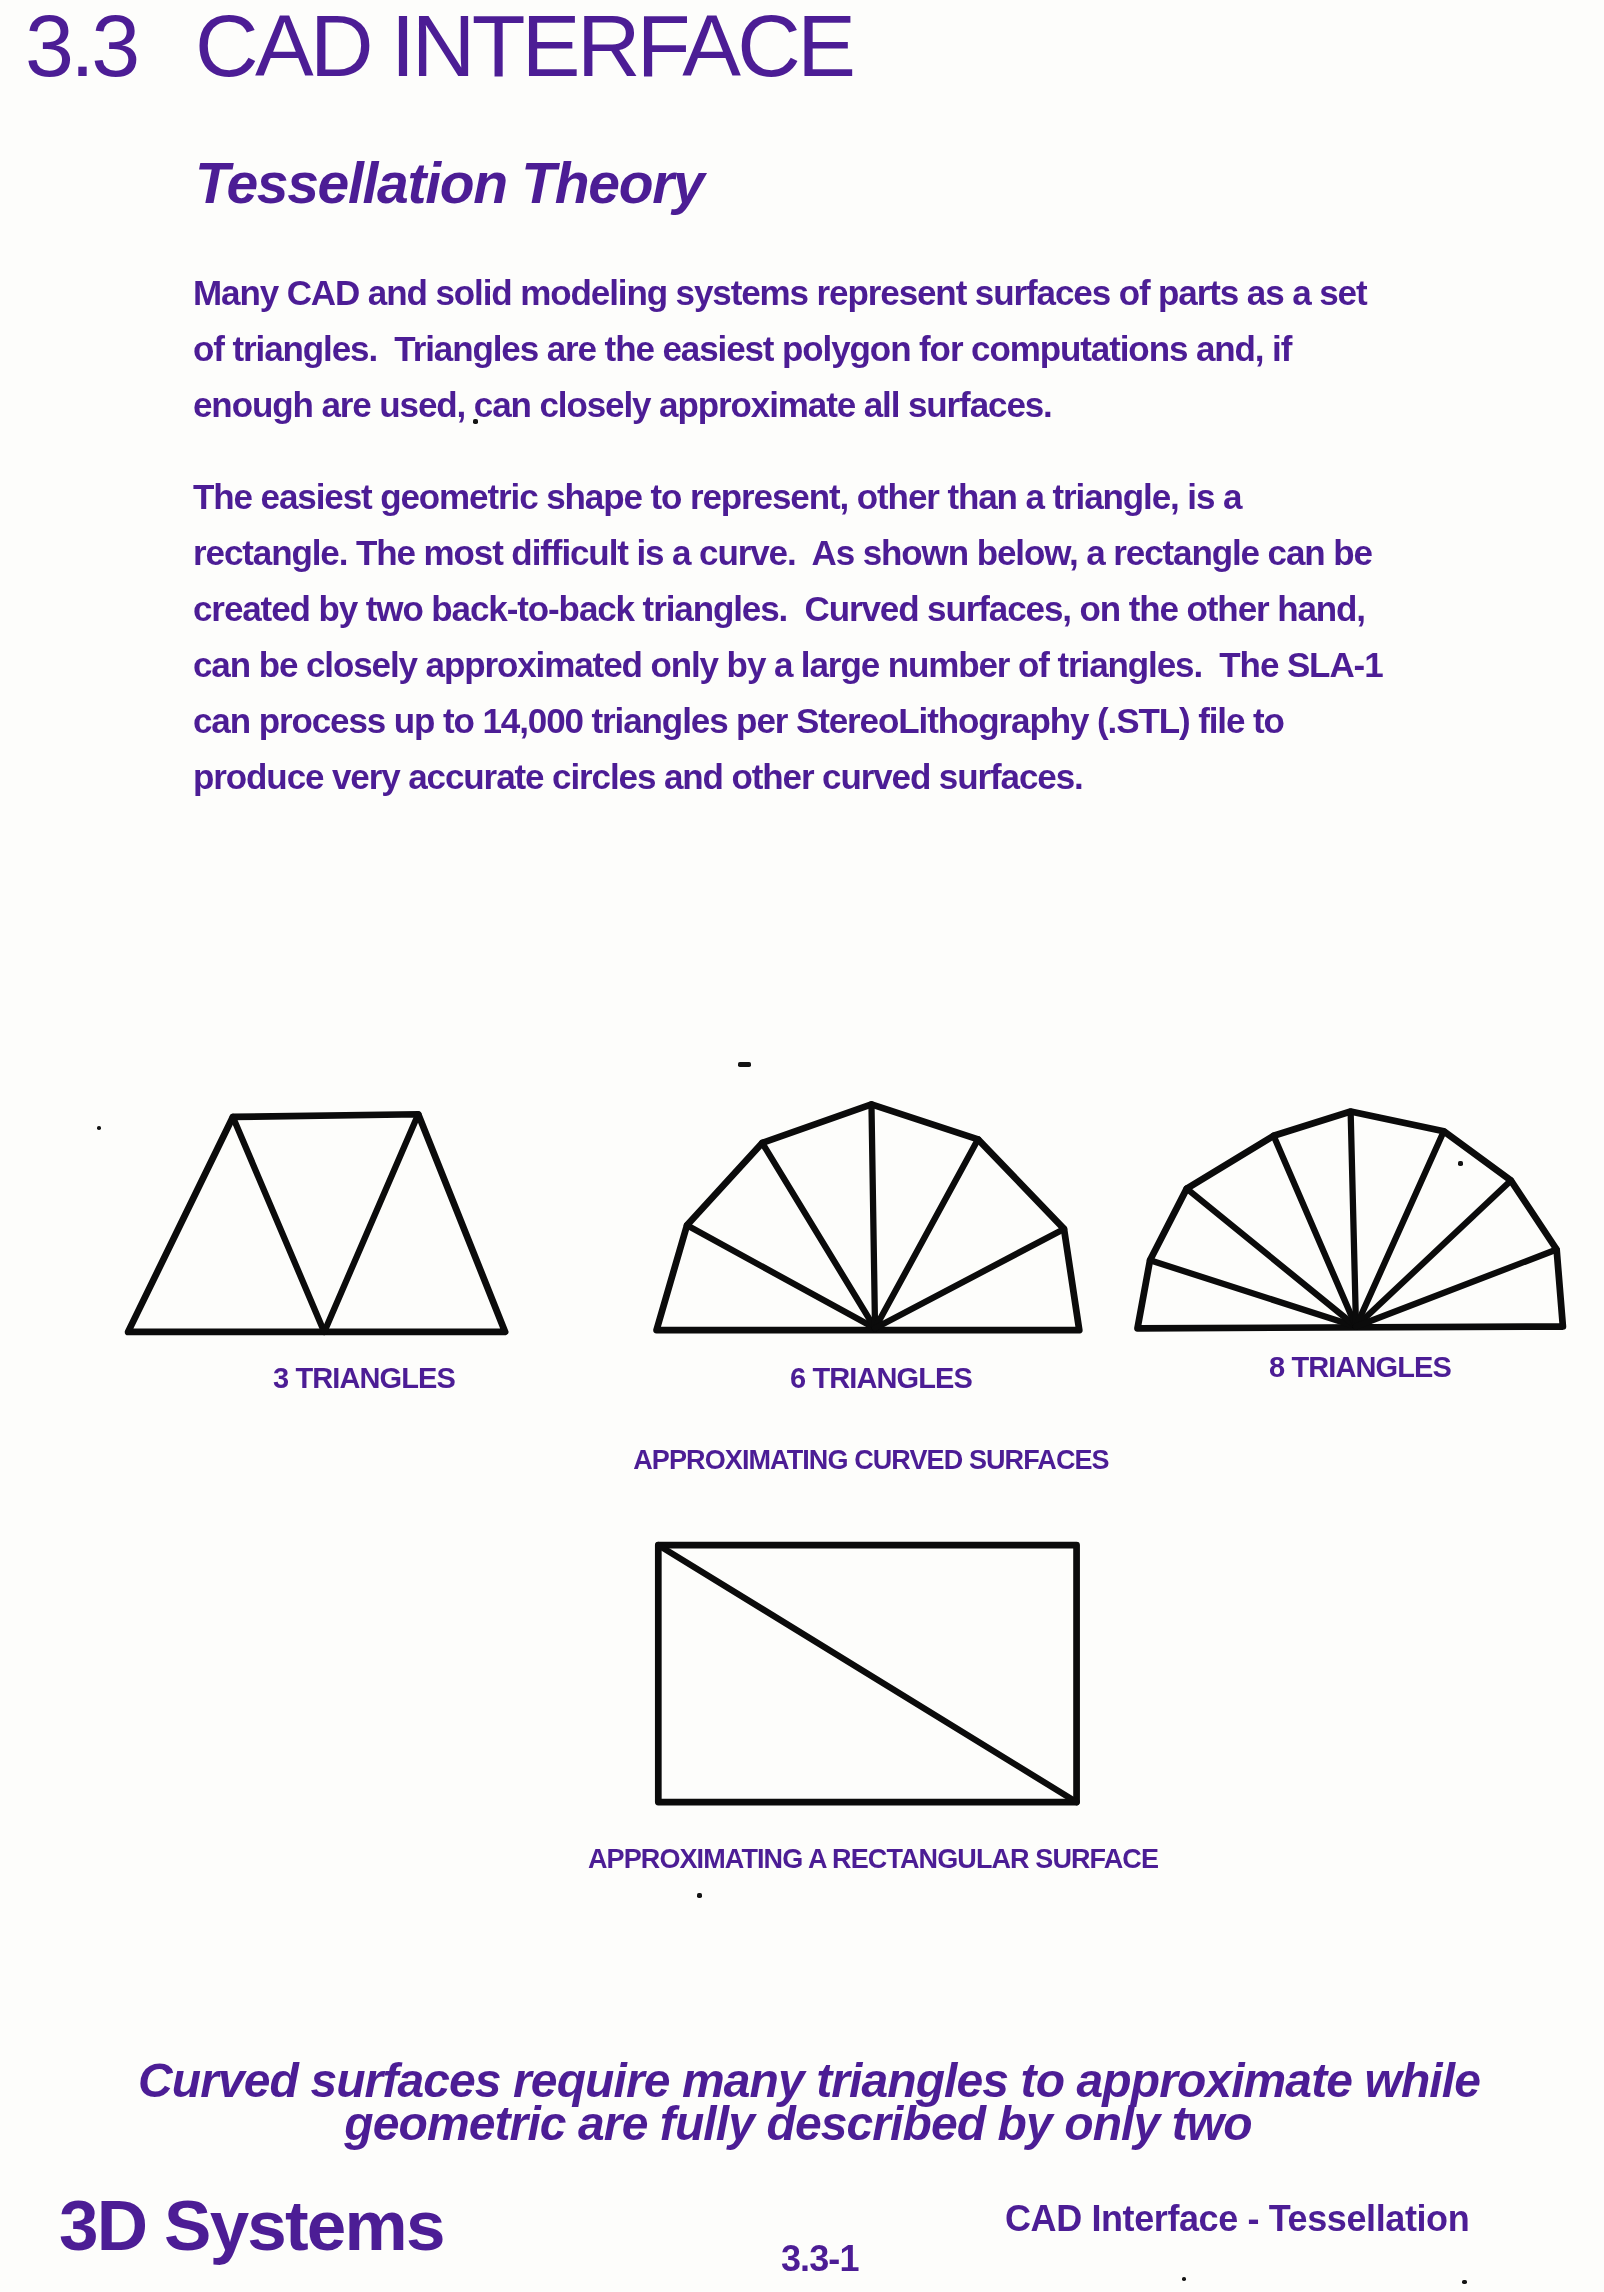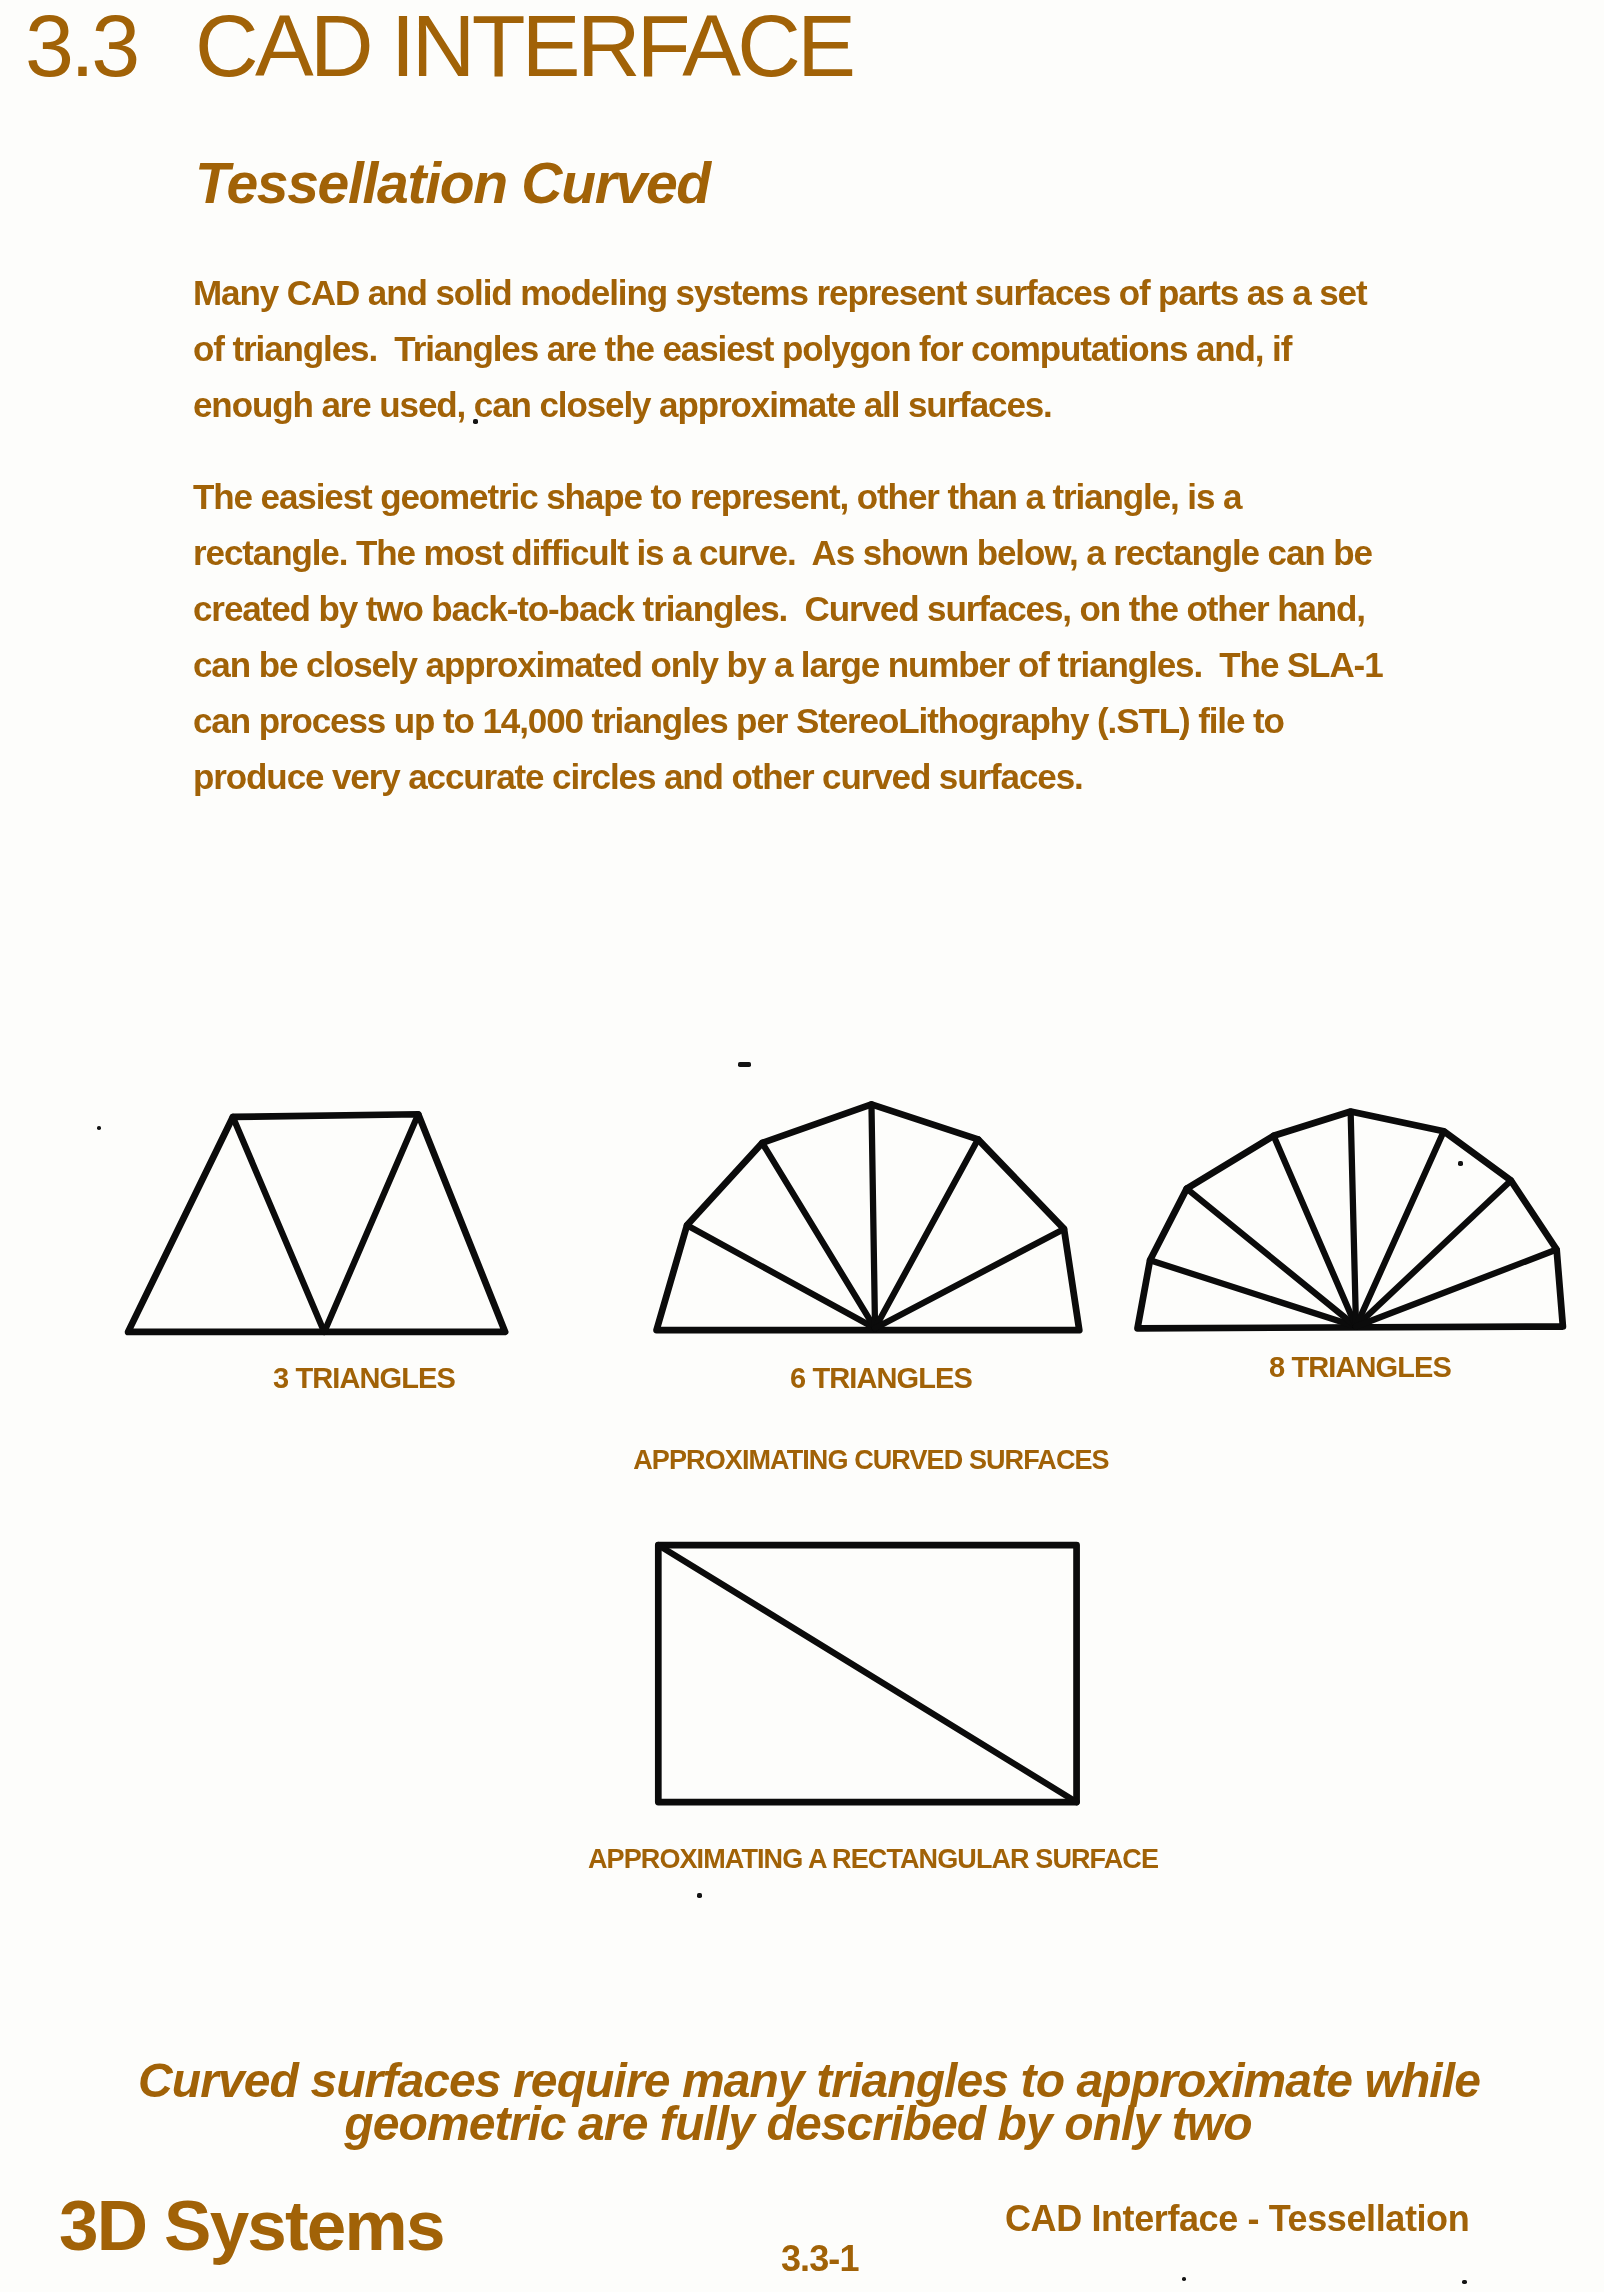--- a/index.html
+++ b/index.html
@@ -2,21 +2,21 @@
 <html style="font-size:14.3px"><head>
 <meta charset="utf-8">
 <style>
   html,body{margin:0;padding:0;background:#e8e8e6;}
   .page{
     position:relative;
     width:1605px;height:2293px;
     background:#fdfdfb;
     overflow:hidden;
     font-family:"Liberation Sans","DejaVu Sans",sans-serif;
-    color:#a16207;
+    color:#4c1d95;
   }
   
   .sec-num{
     position:absolute;left:25px;top:-1.8px;
     font-size:88px;font-weight:400;letter-spacing:-3.6px;line-height:1.1;
   }
   .sec-title{
     position:absolute;left:195px;top:-1.8px;
     font-size:88px;font-weight:400;letter-spacing:-3.6px;line-height:1.1;white-space:nowrap;
   }
@@ -75,21 +75,21 @@
 </head>
 <body>
 
 <div class="page">
 
   <header>
     <span class="sec-num">3.3</span>
     <span class="sec-title">CAD INTERFACE</span>
   </header>
 
-  <h2 class="subtitle">Tessellation Curved</h2>
+  <h2 class="subtitle">Tessellation Theory</h2>
 
   <div class="para p1">Many CAD and solid modeling systems represent surfaces of parts as a set
 of triangles.  Triangles are the easiest polygon for computations and, if
 enough are used, can closely approximate all surfaces.</div>
   <div class="para p2">The easiest geometric shape to represent, other than a triangle, is a
 rectangle. The most difficult is a curve.  As shown below, a rectangle can be
 created by two back-to-back triangles.  Curved surfaces, on the other hand,
 can be closely approximated only by a large number of triangles.  The SLA-1
 can process up to 14,000 triangles per StereoLithography (.STL) file to
 produce very accurate circles and other curved surfaces.</div>

